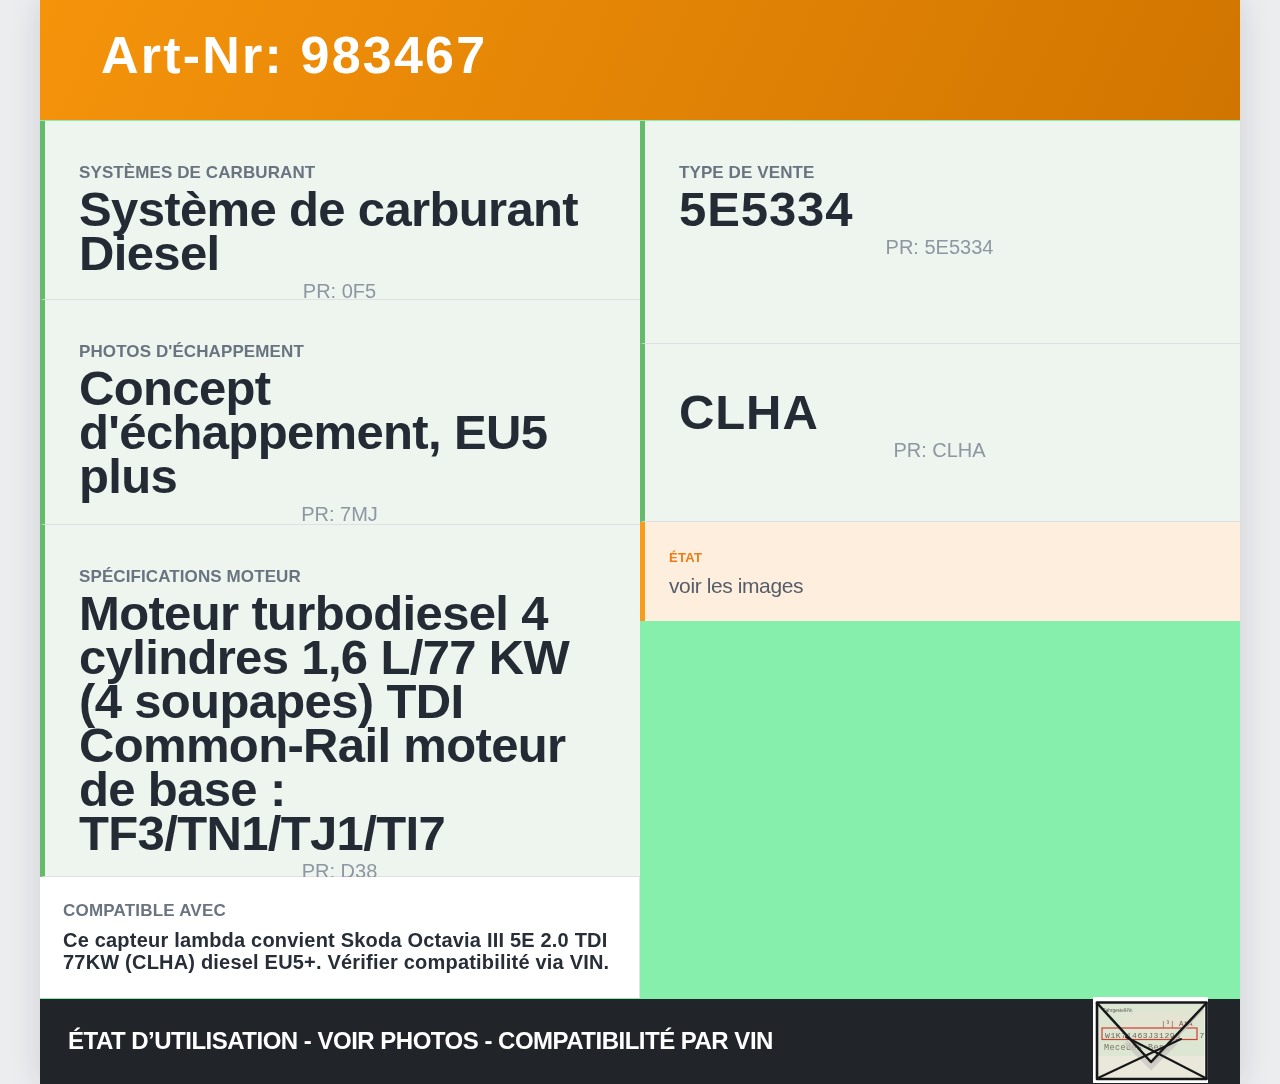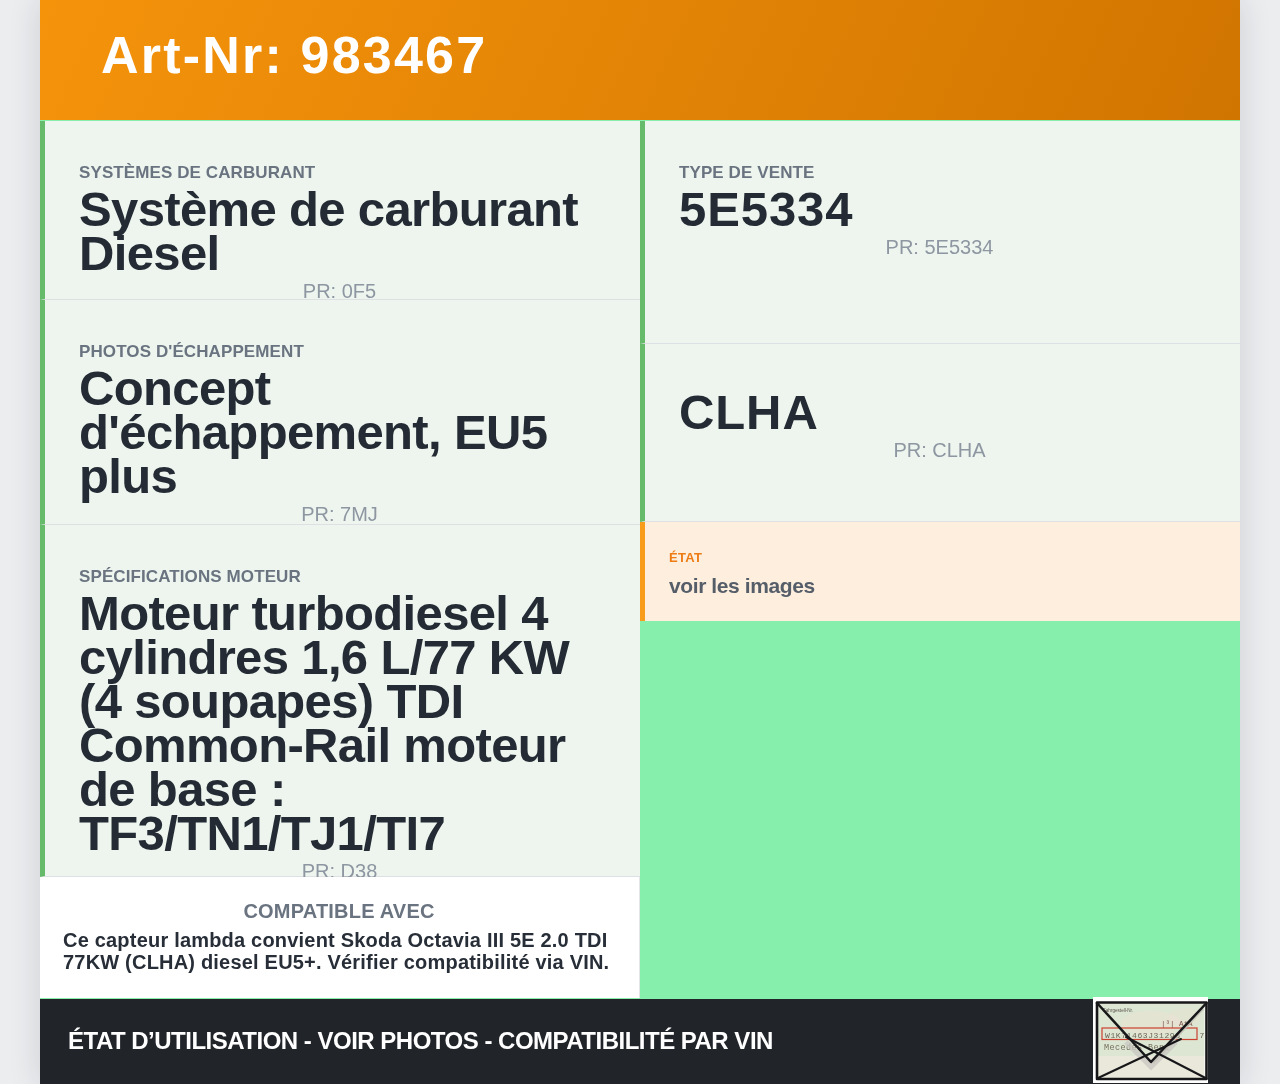--- a/index.html
+++ b/index.html
@@ -52,28 +52,28 @@
   .etat {
     background: #fdeede;
     border-left: 5px solid #f89c1c;
     border-bottom: none;
     padding: 26px 24px 0 24px;
     flex: none;
   }
   .etat .label { font-size: 13px; letter-spacing: 0.3px; color: #ee7c15; }
   .etat .voir {
     margin: 6px 0 0 0;
-    font-size: 21px; line-height: 24px; font-weight: bold;
+    font-size: 21px; line-height: 24px; font-weight: normal;
     letter-spacing: -0.4px; color: #555d69;
   }
   .compat {
     background: #ffffff; border: none; border-right: 1.5px solid #e3e6e9;
     padding: 23.5px 24px 0 23px; flex: none;
   }
-  .compat .label { font-size: 20px; letter-spacing: 0.2px; text-align: center; }
+  .compat .label { font-size: 17px; letter-spacing: 0.2px; }
   .compat .txt {
     margin: 8px 0 0 0;
     font-size: 20px; line-height: 22.5px; font-weight: bold;
     letter-spacing: 0.2px; color: #272e38;
   }
   .footer {
     position: relative; flex: 1;
     background: #212429;
     display: flex; align-items: center;
   }

